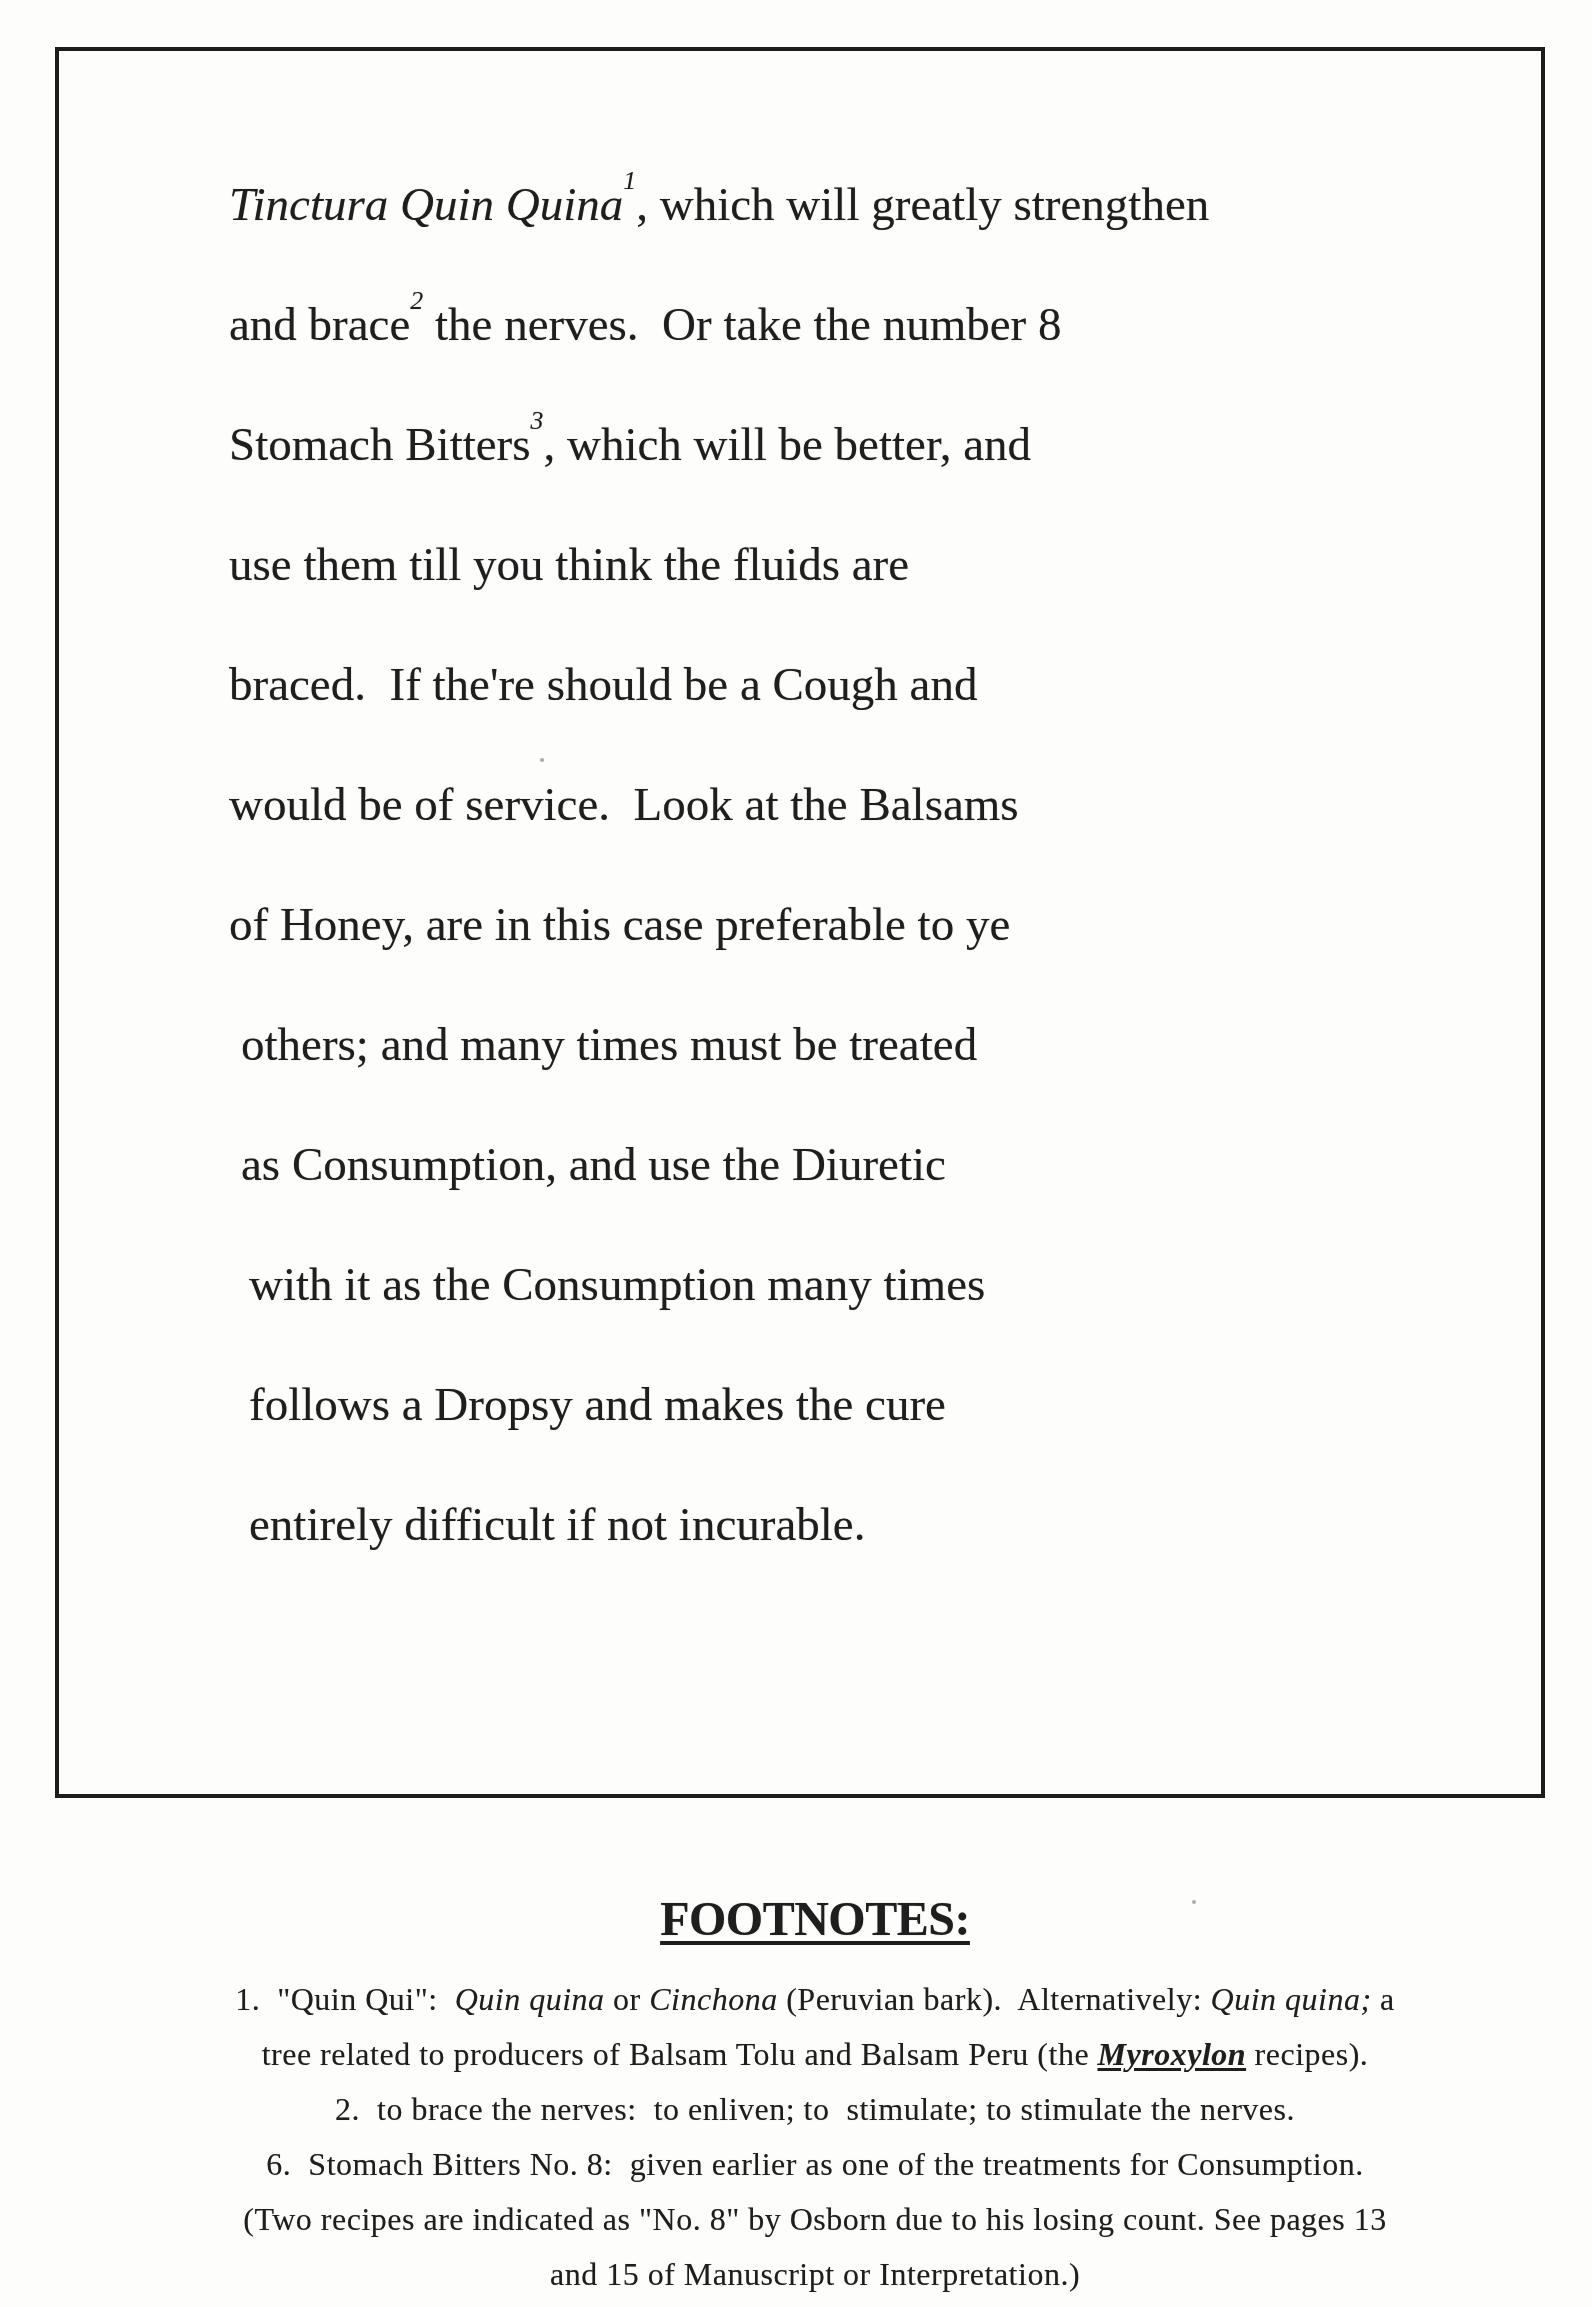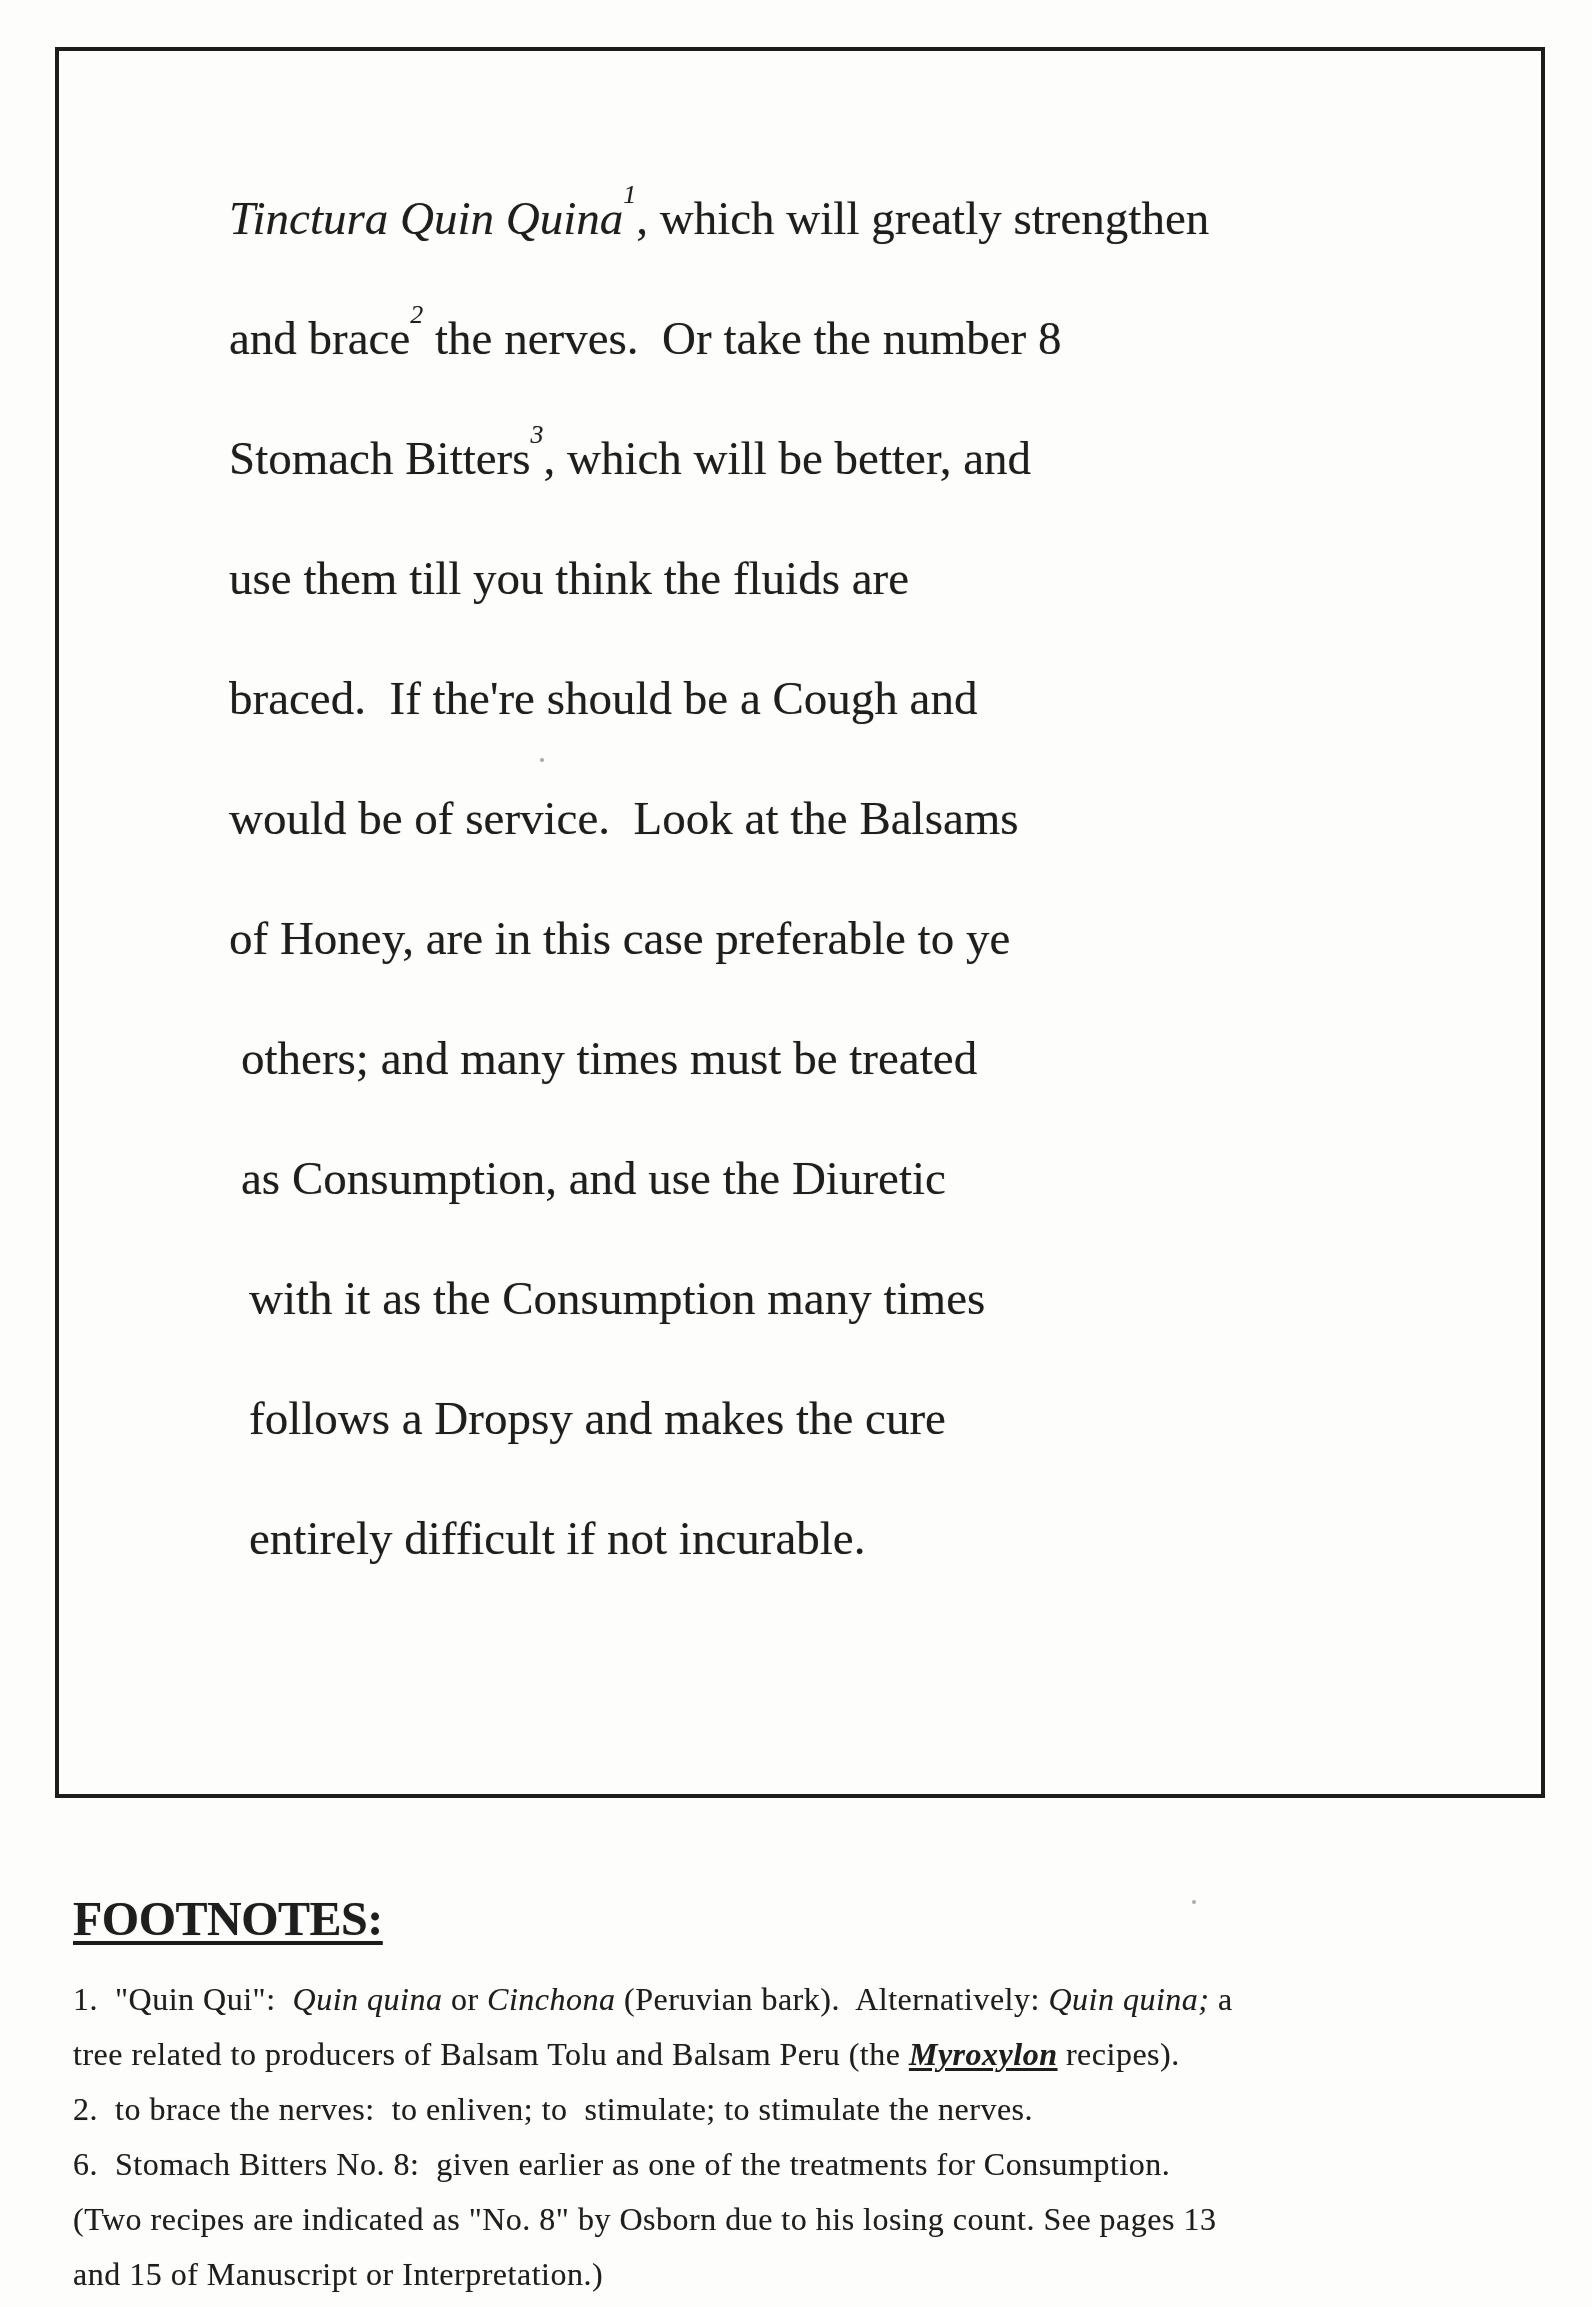--- a/index.html
+++ b/index.html
@@ -22,21 +22,21 @@
     left: 55px;
     top: 47px;
     width: 1490px;
     height: 1751px;
     border: 4.4px solid #1d1d1d;
     box-sizing: border-box;
   }
   .box-text {
     position: absolute;
     left: 229px;
-    top: 158px;
+    top: 144px;
   }
   .line {
     font-size: 47px;
     line-height: 120px;
     white-space: pre;
     text-shadow: 0 0 1px rgba(25,25,25,0.40);
   }
   
   .box-text .line:nth-child(n+8)  { margin-left: 12px; }
   .box-text .line:nth-child(n+10) { margin-left: 20px; }
@@ -47,20 +47,21 @@
     line-height: 0;
     font-style: italic;
   }
   .it { font-style: italic; }
 
   .footnotes {
     position: absolute;
     left: 73px;
     top: 1890px;
     width: 1484px;
+    text-align: center;
   }
   .fn-heading {
     font-size: 48px;
     font-weight: bold;
     line-height: 57px;
     margin: 0 0 25px 0;
     letter-spacing: -0.5px;
     text-decoration: underline;
     text-decoration-thickness: 4.4px;
     text-underline-offset: 6px;

